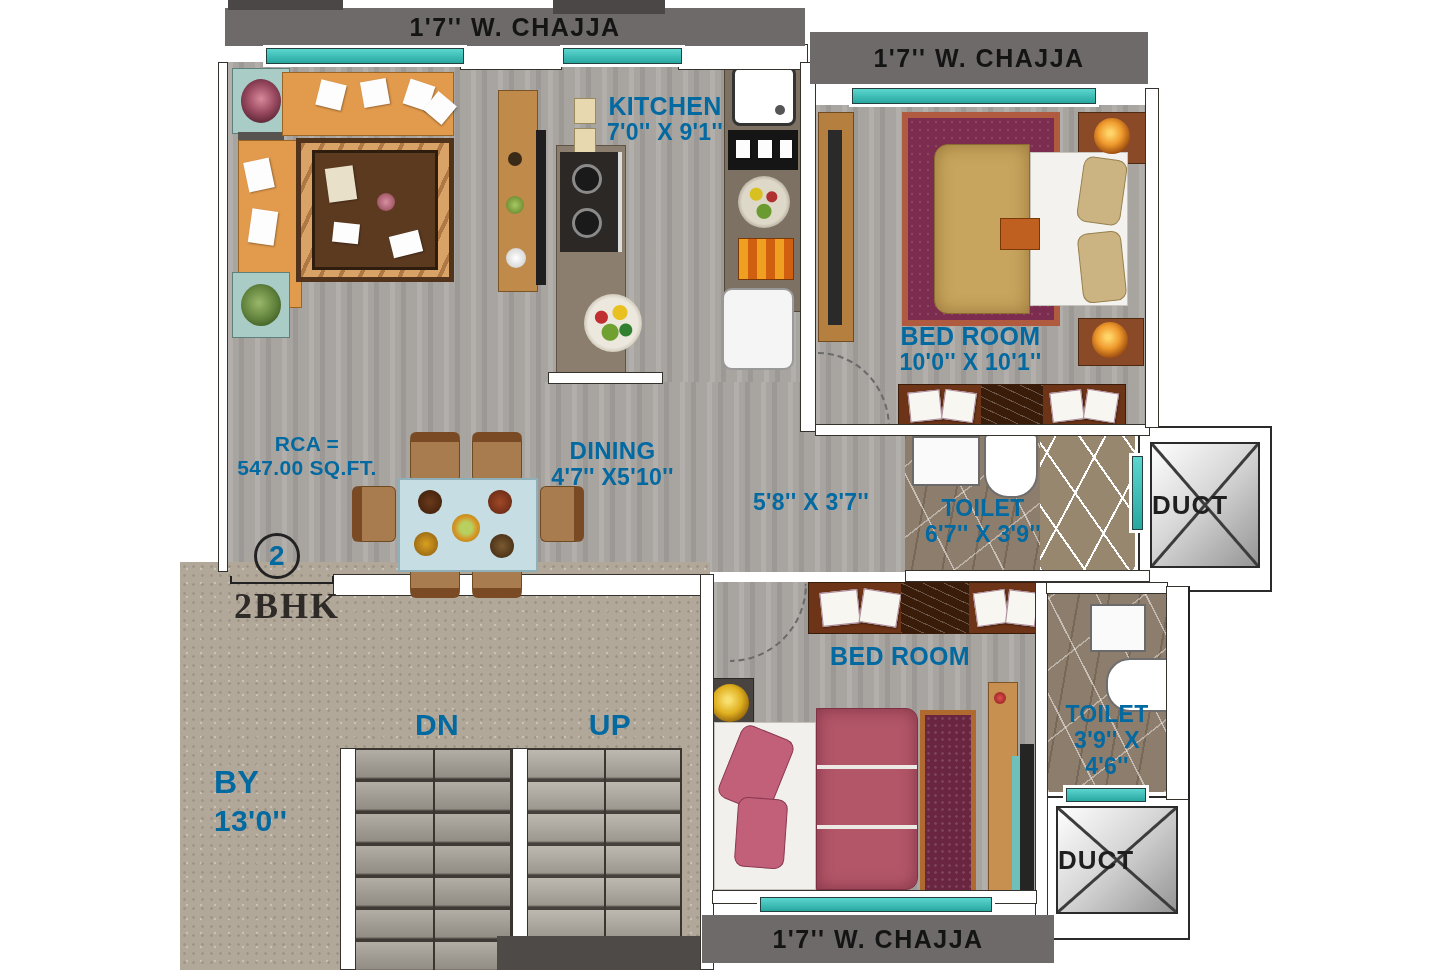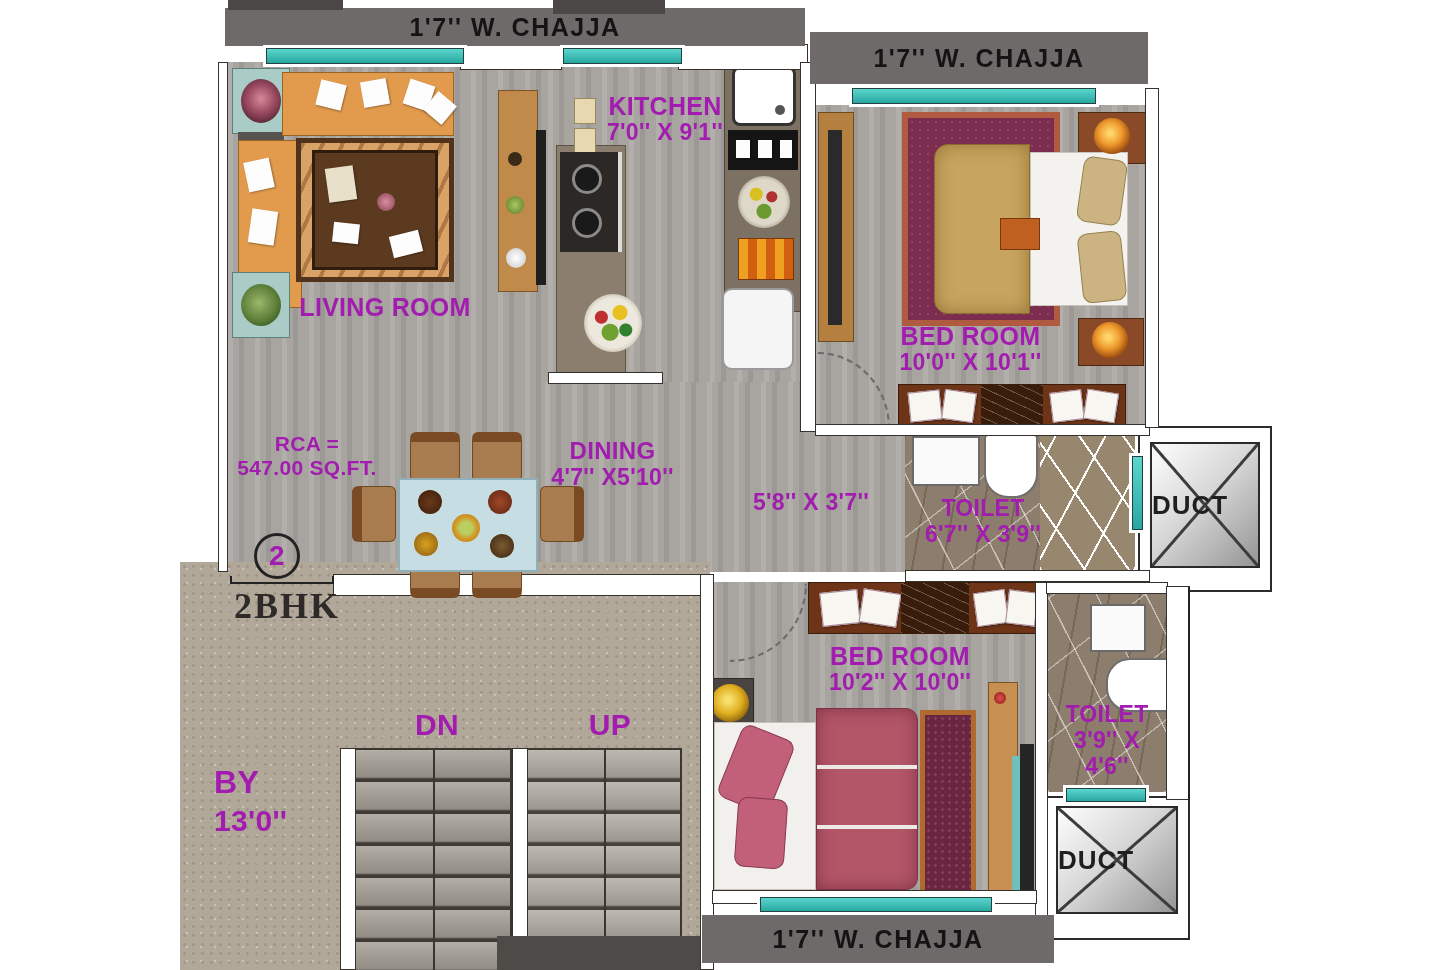--- a/index.html
+++ b/index.html
@@ -21,21 +21,21 @@
     background-image:repeating-linear-gradient(55deg,#fff 0 2px,transparent 2px 36px),
       repeating-linear-gradient(-62deg,#fff 0 2px,transparent 2px 44px)}
   
   .wall{position:absolute;background:#fff;border:1px solid #35322e;box-sizing:border-box;z-index:20}
   .win{position:absolute;background:linear-gradient(#5cd6cf,#28a7a1);border:1px solid #25413f;
        box-shadow:0 0 0 3px #fff;z-index:30}
   .chajja{position:absolute;background:#6e6a6a;color:#141414;font-weight:bold;font-size:25px;
        letter-spacing:1.5px;display:flex;align-items:center;justify-content:center;z-index:25}
   .dark{position:absolute;background:#4e4a47;z-index:26}
   
-  .lbl{position:absolute;font-weight:bold;color:#a21caf;text-align:center;line-height:1.12;
+  .lbl{position:absolute;font-weight:bold;color:#0369a1;text-align:center;line-height:1.12;
        letter-spacing:.3px;z-index:40}
   .l1{font-size:25px}.l2{font-size:23px}
   
   .duct-outer{position:absolute;background:#fff;border:2px solid #2b2b2b;box-sizing:border-box;z-index:15}
   .duct{position:absolute;display:flex;align-items:center;justify-content:flex-start;font-weight:bold;
     font-size:26px;color:#1f1f1f;letter-spacing:1px;border:2px solid #2b2b2b;box-sizing:border-box;
     background:
       linear-gradient(to top right,transparent calc(50% - 2px),#3c3c3c calc(50% - 1px),#3c3c3c calc(50% + 1px),transparent calc(50% + 2px)),
       linear-gradient(to bottom right,transparent calc(50% - 2px),#3c3c3c calc(50% - 1px),#3c3c3c calc(50% + 1px),transparent calc(50% + 2px)),
       linear-gradient(135deg,#fefefe 0%,#d8d8d8 45%,#959595 100%)}
@@ -253,33 +253,31 @@
       background-image:radial-gradient(rgba(255,255,255,.14) 1px,transparent 1.6px);background-size:7px 7px"></div>
   <div class="fz" style="left:988px;top:682px;width:30px;height:216px;background:#c89050;border:1px solid #7e5424"></div>
   <div class="plate" style="left:994px;top:692px;width:12px;height:12px;background:radial-gradient(#e05050,#8a1818);z-index:11"></div>
   <div class="fz" style="left:1012px;top:756px;width:8px;height:138px;background:#6fc0ba;z-index:11"></div>
   <div class="fz" style="left:1020px;top:744px;width:14px;height:150px;background:#252525;z-index:11"></div>
 
   <div class="basin" style="left:1090px;top:604px;width:52px;height:44px"></div>
   <div class="wc2" style="left:1106px;top:658px;width:60px;height:50px"></div>
 
   <div class="lbl" style="left:275px;top:293px;width:220px">
-    <div class="l1">LIVING ROOM</div>
   </div>
   <div class="lbl" style="left:575px;top:92px;width:180px">
     <div class="l1">KITCHEN</div>
     <div class="l2">7'0'' X 9'1''</div>
   </div>
   <div class="lbl" style="left:848px;top:322px;width:245px">
     <div class="l1">BED ROOM</div>
     <div class="l2">10'0'' X 10'1''</div>
   </div>
   <div class="lbl" style="left:790px;top:642px;width:220px">
     <div class="l1">BED ROOM</div>
-    <div class="l2">10'2'' X 10'0''</div>
   </div>
   <div class="lbl" style="left:520px;top:438px;width:185px">
     <div class="l1" style="font-size:24px">DINING</div>
     <div class="l2">4'7'' X5'10''</div>
   </div>
   <div class="lbl" style="left:736px;top:490px;width:150px">
     <div class="l2">5'8'' X 3'7''</div>
   </div>
   <div class="lbl" style="left:905px;top:496px;width:156px">
     <div class="l2">TOILET</div>

